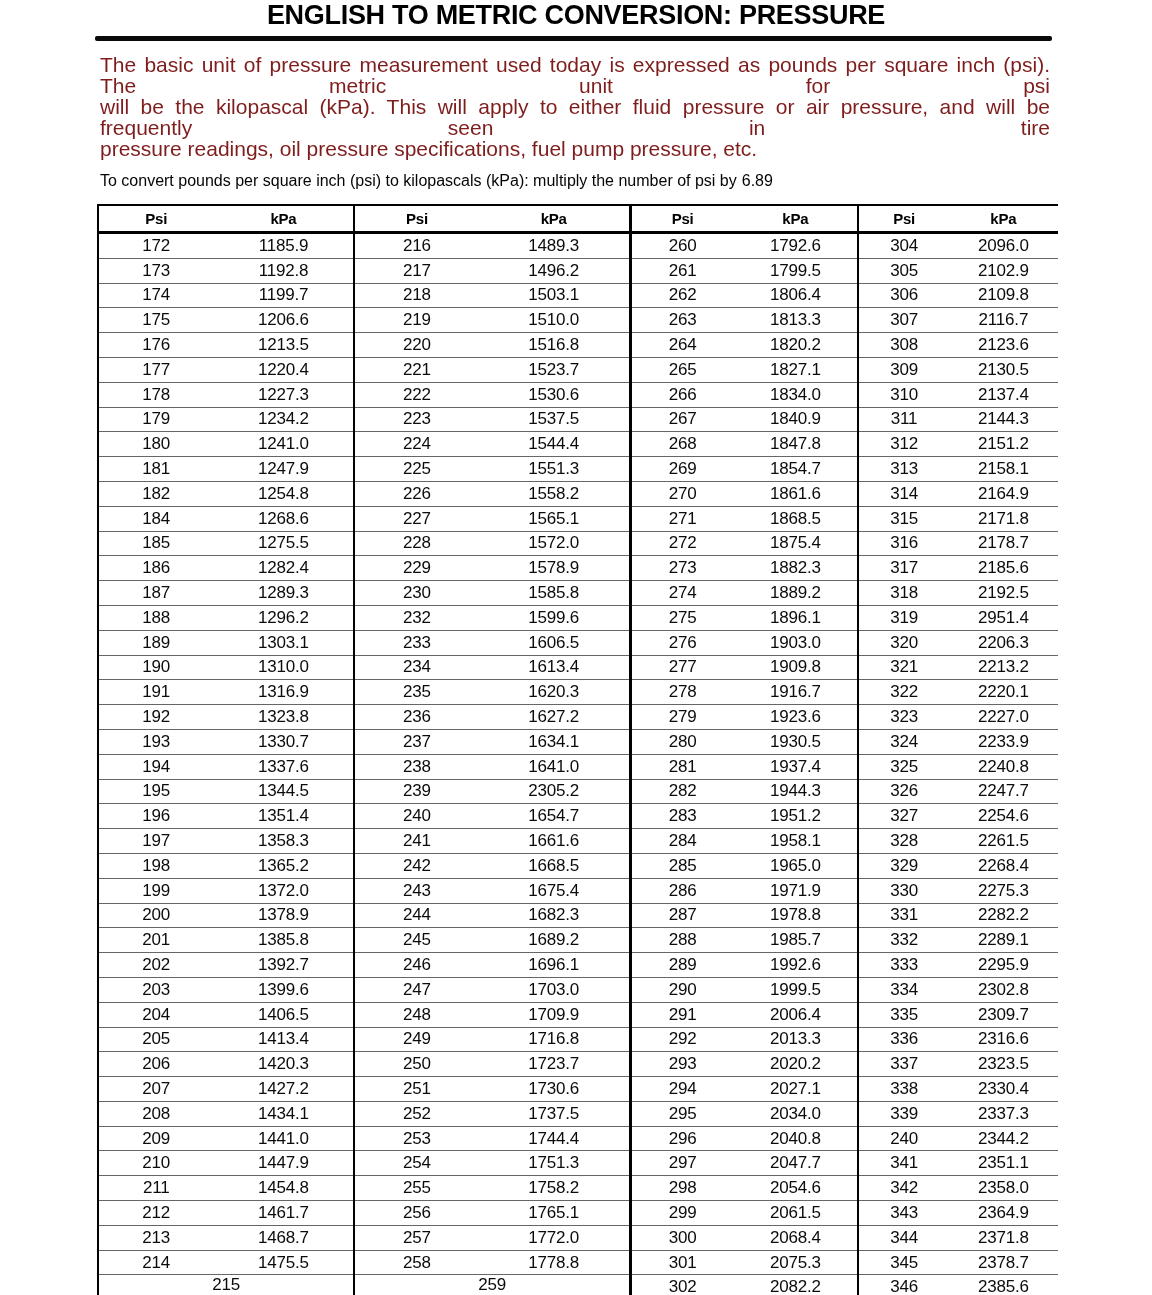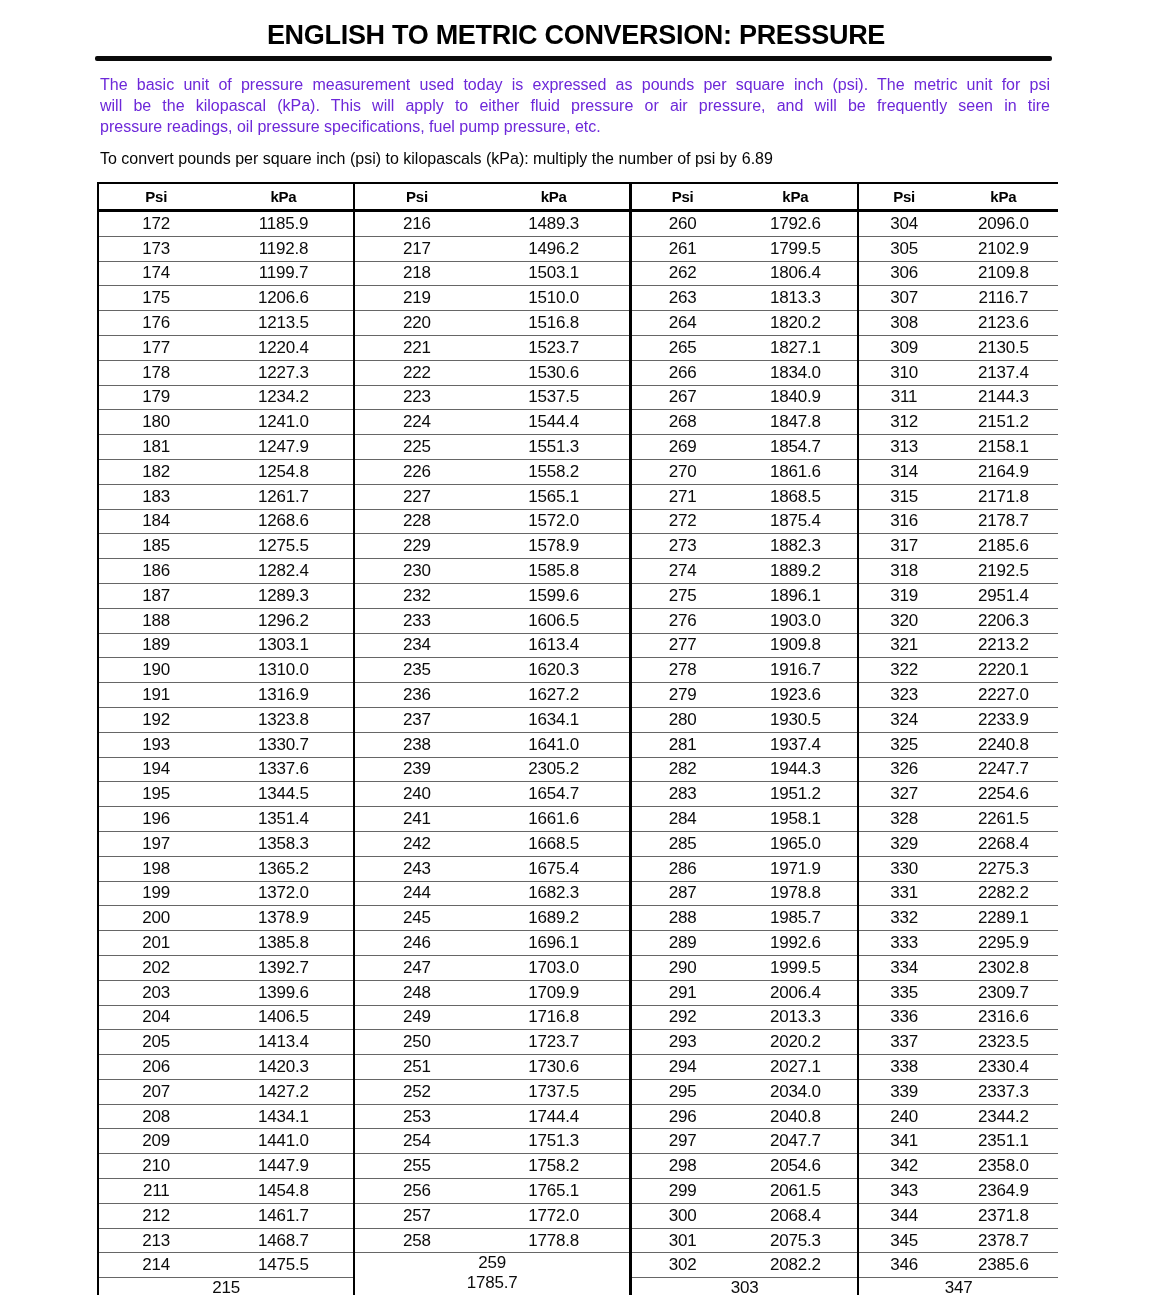--- a/index.html
+++ b/index.html
@@ -7,41 +7,41 @@
     position: relative;
     width: 1152px;
     height: 1295px;
     background: #ffffff;
     color: #000;
     font-family: "Liberation Sans", sans-serif;
     overflow: hidden;
   }
   .title {
     margin: 0;
-    padding-top: 20px;
+    padding-top: 0;
     text-align: center;
     font-size: 27px;
     line-height: 30px;
     font-weight: bold;
     letter-spacing: -0.3px;
     color: #000;
   }
   .rule {
     margin: 6px 0 0 95px;
     width: 957px;
     height: 5px;
     background: #0a0a0a;
     border-radius: 2px;
   }
   .intro {
     margin: 13px 12px 0 100px;
     width: 950px;
-    font-size: 16px;
+    font-size: 21px;
     line-height: 21px;
-    color: #6d28d9;
+    color: #7f1d1d;
   }
   .intro .line.just { text-align: justify; text-align-last: justify; }
   .note {
     margin: 11px 0 0 100px;
     width: 950px;
     font-size: 16px;
     line-height: 21px;
     color: #050505;
   }
   .factor { font-weight: normal; margin-left: 5px; }
@@ -145,24 +145,20 @@
         </div>
         <div class="trow">
           <div class="cell psi">181</div>
           <div class="cell kpa">1247.9</div>
         </div>
         <div class="trow">
           <div class="cell psi">182</div>
           <div class="cell kpa">1254.8</div>
         </div>
         <div class="trow">
-          <div class="cell psi">183</div>
-          <div class="cell kpa">1261.7</div>
-        </div>
-        <div class="trow">
           <div class="cell psi">184</div>
           <div class="cell kpa">1268.6</div>
         </div>
         <div class="trow">
           <div class="cell psi">185</div>
           <div class="cell kpa">1275.5</div>
         </div>
         <div class="trow">
           <div class="cell psi">186</div>
           <div class="cell kpa">1282.4</div>

